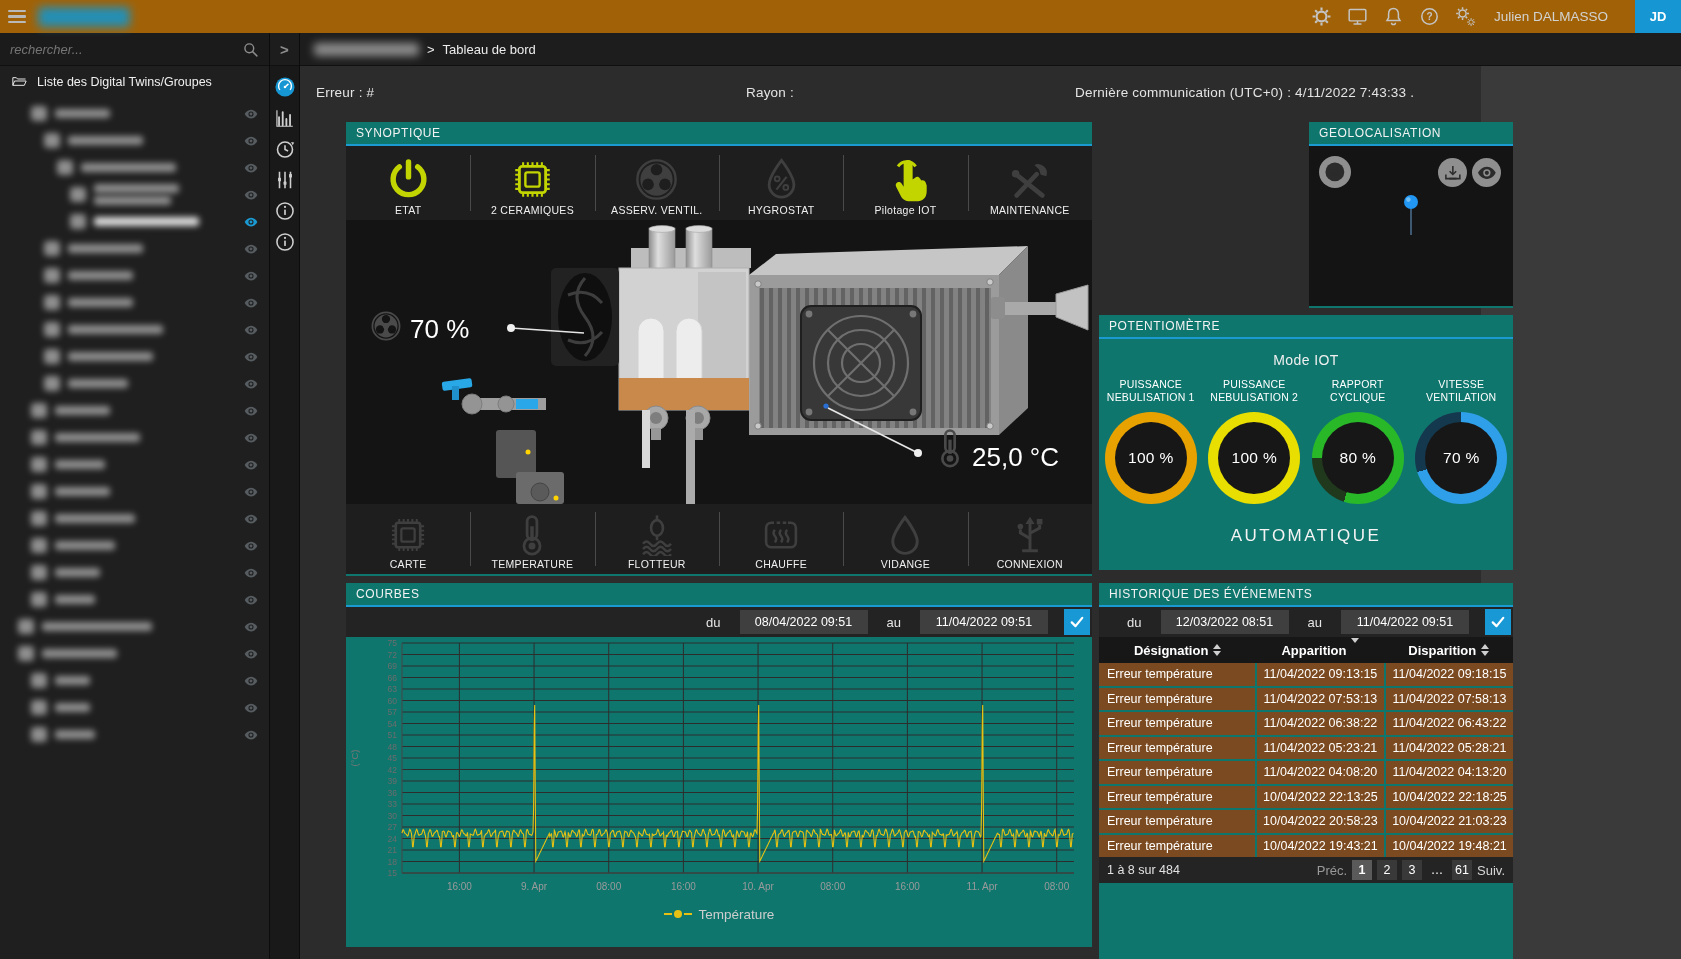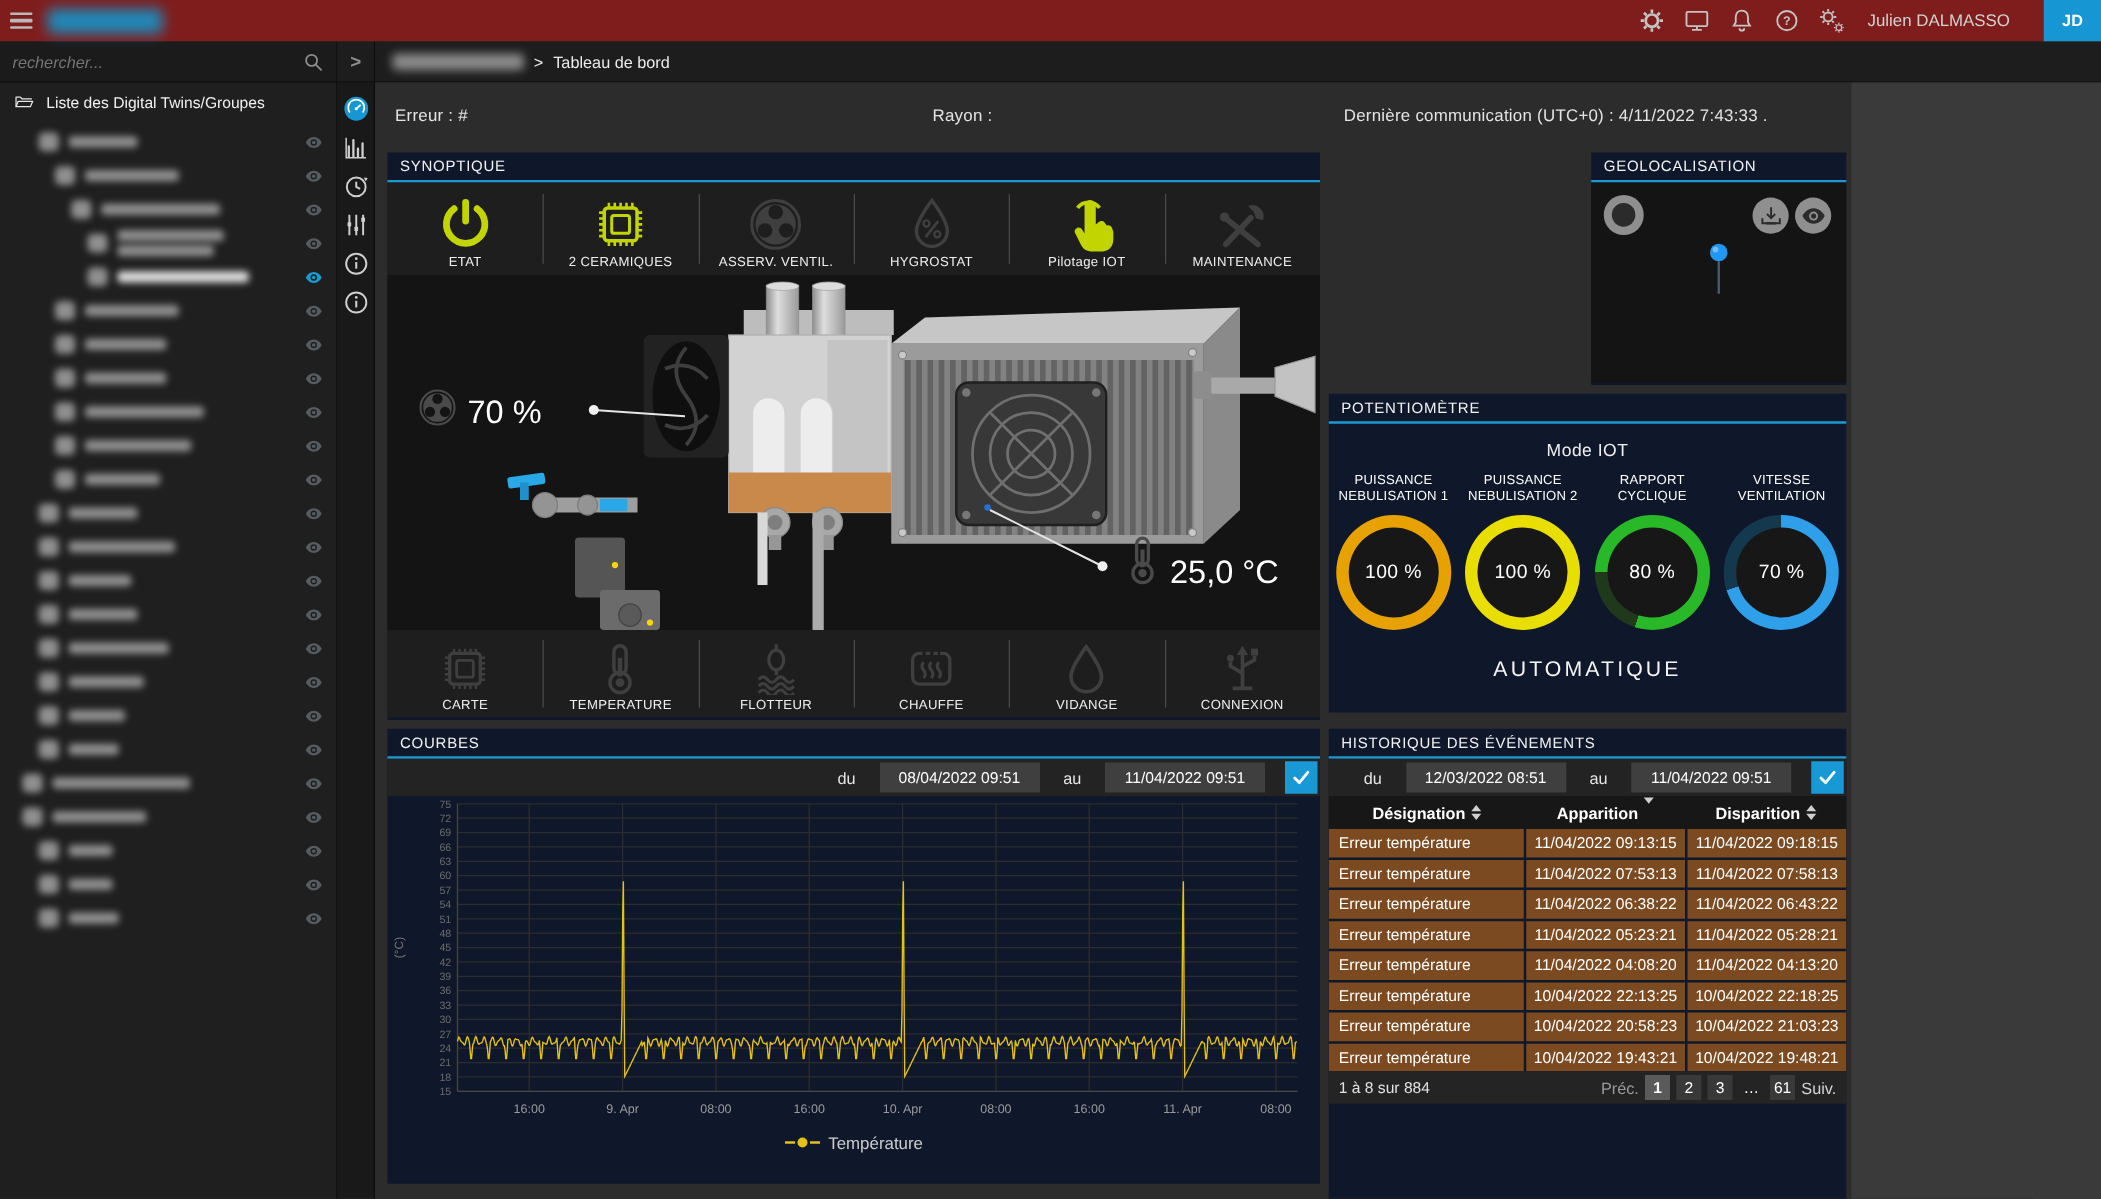--- a/index.html
+++ b/index.html
@@ -2,21 +2,21 @@
 <html><head>
 <meta charset="utf-8">
 <style>
   * { margin:0; padding:0; box-sizing:border-box; }
   html,body { width:1681px; height:959px; overflow:hidden; background:#2c2c2c;
     font-family:"Liberation Sans", sans-serif; color:#e8e8e8; }
   svg { display:block; }
   .hidden-defs { position:absolute; width:0; height:0; overflow:hidden; }
 
   
-  .topbar { height:33px; background:#7f1d1d; display:flex; align-items:center; position:relative; z-index:5; }
+  .topbar { height:33px; background:#a16207; display:flex; align-items:center; position:relative; z-index:5; }
   .burger { width:34px; height:33px; display:flex; flex-direction:column; justify-content:center; gap:3px; padding:0 8px; cursor:pointer; }
   .burger i { display:block; height:2.5px; background:#b9b9b9; border-radius:1px; }
   .logo-blob { width:92px; height:20px; margin-left:4px; border-radius:3px; background:#1694c9; filter:blur(5px); opacity:.9; }
   .tb-right { margin-left:auto; display:flex; align-items:center; gap:15px; }
   .tb-ic { width:21px; height:21px; color:#c4c4c4; cursor:pointer; }
   .tb-ic svg { width:21px; height:21px; }
   .tb-name { font-size:13.5px; color:#d2d2d2; margin-left:3px; }
   .avatar { width:46px; height:33px; margin-left:12px; background:#1697d3; color:#fff;
     display:flex; align-items:center; justify-content:center; font-size:13px; font-weight:bold; cursor:pointer; }
 
@@ -54,21 +54,21 @@
   .crumb-txt { font-size:13px; color:#ececec; }
   .content { flex:1; display:flex; }
   .inner { width:1181px; position:relative; background:#2c2c2c; }
   .gutter { flex:1; background:#3a3a3a; }
 
   .hdr-strip { position:absolute; left:0; top:0; width:100%; height:54px; }
   .hdr-strip span { position:absolute; top:19px; font-size:13.5px; color:#e4e4e4; letter-spacing:.2px; }
   .hdr-magasin { left:16px; } .hdr-rayon { left:446px; } .hdr-comm { left:775px; }
 
   
-  .panel { position:absolute; background:#0f172a; }
+  .panel { position:absolute; background:#0f766e;margin-left:36px; }
   .ptitle { height:24px; display:flex; align-items:center; padding:0 10px; font-size:12px;
     letter-spacing:.6px; color:#f2f2f2; border-bottom:2px solid #1b9ad2; }
 
   
   .syn { left:10px; top:56px; width:746px; height:454px; }
   .irow { display:flex; background:#1e1e1e; }
   .irow.top { height:74px; } .irow.bot { height:70px; }
   .icell { flex:1; position:relative; display:flex; flex-direction:column; align-items:center; justify-content:flex-end; padding-bottom:4px; --hole:#1e1e1e; }
   .icell + .icell::before { content:""; position:absolute; left:0; top:12%; height:76%; width:1px; background:#4a4a4a; }
   .icell .sicon { color:#3f3f3f; margin-bottom:2px; }
@@ -1128,21 +1128,21 @@
                 <div class="hcell hc-1">10/04/2022 20:58:23</div>
                 <div class="hcell hc-2">10/04/2022 21:03:23</div>
               </div>
               <div class="hrow">
                 <div class="hcell hc-0">Erreur température</div>
                 <div class="hcell hc-1">10/04/2022 19:43:21</div>
                 <div class="hcell hc-2">10/04/2022 19:48:21</div>
               </div>
             </div>
           <div class="tfoot">
-            <span class="tcount">1 à 8 sur 884</span>
+            <span class="tcount">1 à 8 sur 484</span>
             <div class="pager" id="pager">
               <span class="pnav">Préc.</span>
               <span id="pages" style="display:flex;gap:5px;">
                   <span class="pg cur">1</span>
                   <span class="pg">2</span>
                   <span class="pg">3</span>
                   <span class="pg dots">…</span>
                   <span class="pg">61</span>
                 </span>
               <span class="pnav next">Suiv.</span>

